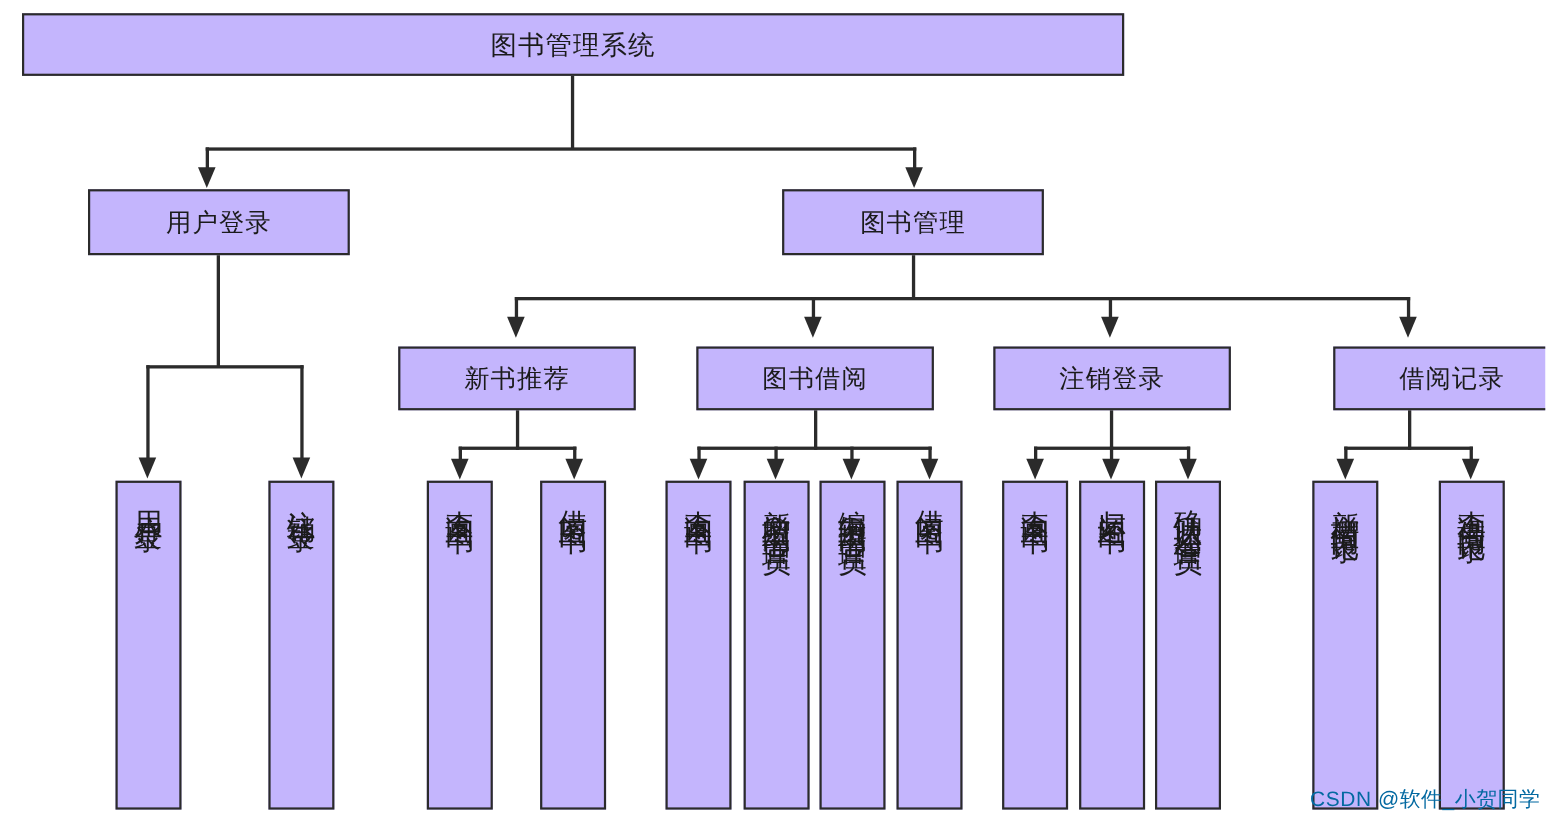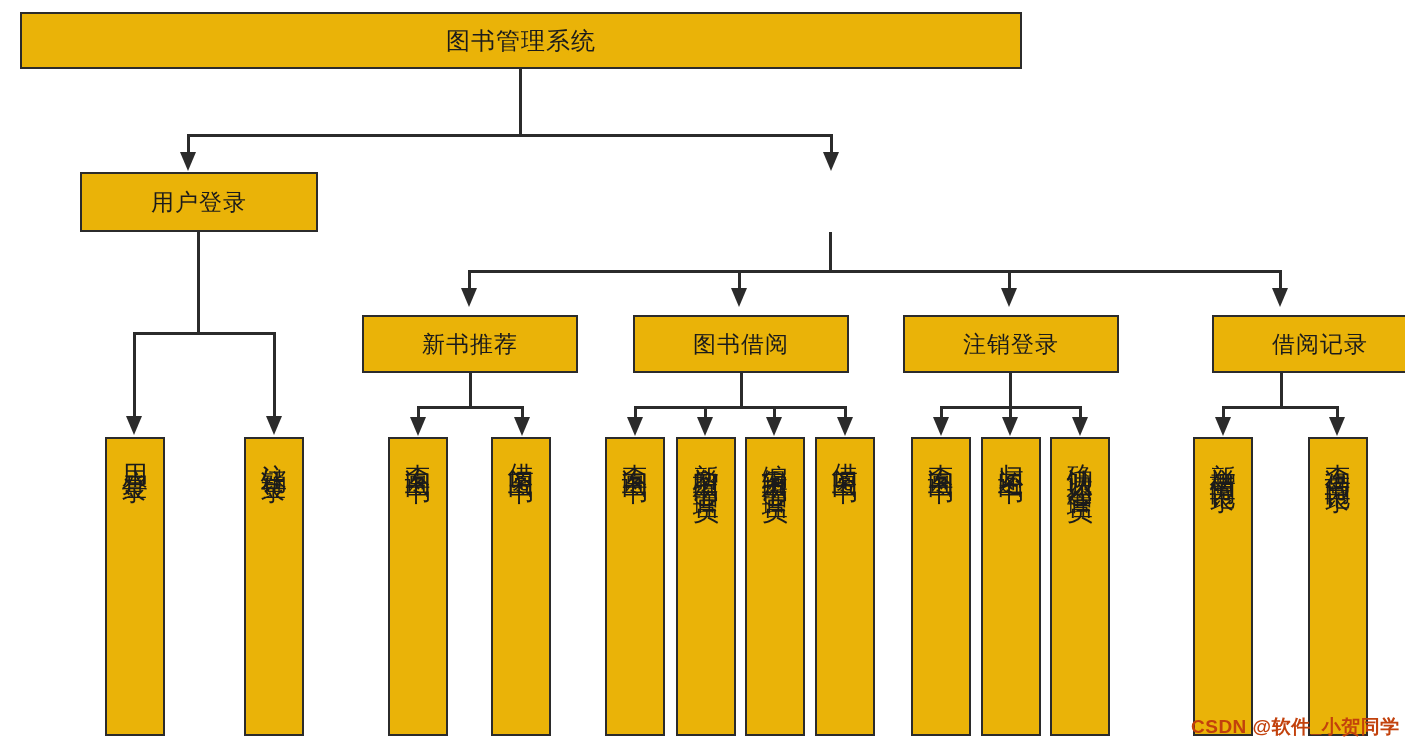--- a/index.html
+++ b/index.html
@@ -15,21 +15,21 @@
     position: relative;
     width: 1405px;
     height: 747px;
     background: #ffffff;
     overflow: hidden;
   }
   
   .node {
     position: absolute;
     box-sizing: border-box;
-    background: #eab308;
+    background: #c4b5fd;
     border: 2.5px solid #2b2b2b;
     display: flex;
     align-items: center;
     justify-content: center;
     color: #1b1b1b;
   }
   .node.h {
     
     font-size: 23px;
     letter-spacing: 1px;
@@ -64,25 +64,24 @@
     position: absolute;
     width: 0;
     height: 0;
     border-left: 8px solid transparent;
     border-right: 8px solid transparent;
     border-top: 19px solid #2b2b2b;
   }
   
   #watermark {
     position: absolute;
-    color: #c2410c;
+    color: #0369a1;
     font-size: 19px;
     white-space: nowrap;
     letter-spacing: 0.5px;
-    font-weight: bold;
   }
 </style>
 </head>
 <body>
 
 <div id="canvas">
 
   <div class="node h root" style="left:20px; top:12px; width:1002px; height:57px;">
     <span>图书管理系统</span>
   </div>
@@ -92,20 +91,23 @@
   <div class="edge h" style="left:187px; top:134px; width:646px; height:3px;"></div>
 
   <div class="edge v" style="left:187px; top:134px; width:3px; height:22px;"></div>
   <div class="arrow" style="left:180px; top:152px;"></div>
 
   <div class="edge v" style="left:830px; top:134px; width:3px; height:22px;"></div>
   <div class="arrow" style="left:823px; top:152px;"></div>
 
   <div class="node h" style="left:80px; top:172px; width:238px; height:60px;">
     <span>用户登录</span>
+  </div>
+  <div class="node h" style="left:711px; top:172px; width:238px; height:60px;">
+    <span>图书管理</span>
   </div>
 
   <div class="edge v" style="left:197px; top:232px; width:3px; height:102px;"></div>
   <div class="edge h" style="left:133px; top:332px; width:143px; height:3px;"></div>
   <div class="edge v" style="left:133px; top:332px; width:3px; height:87px;"></div>
   <div class="arrow" style="left:126px; top:416px;"></div>
   <div class="edge v" style="left:273px; top:332px; width:3px; height:87px;"></div>
   <div class="arrow" style="left:266px; top:416px;"></div>
 
   <div class="edge v" style="left:829px; top:232px; width:3px; height:40px;"></div>

